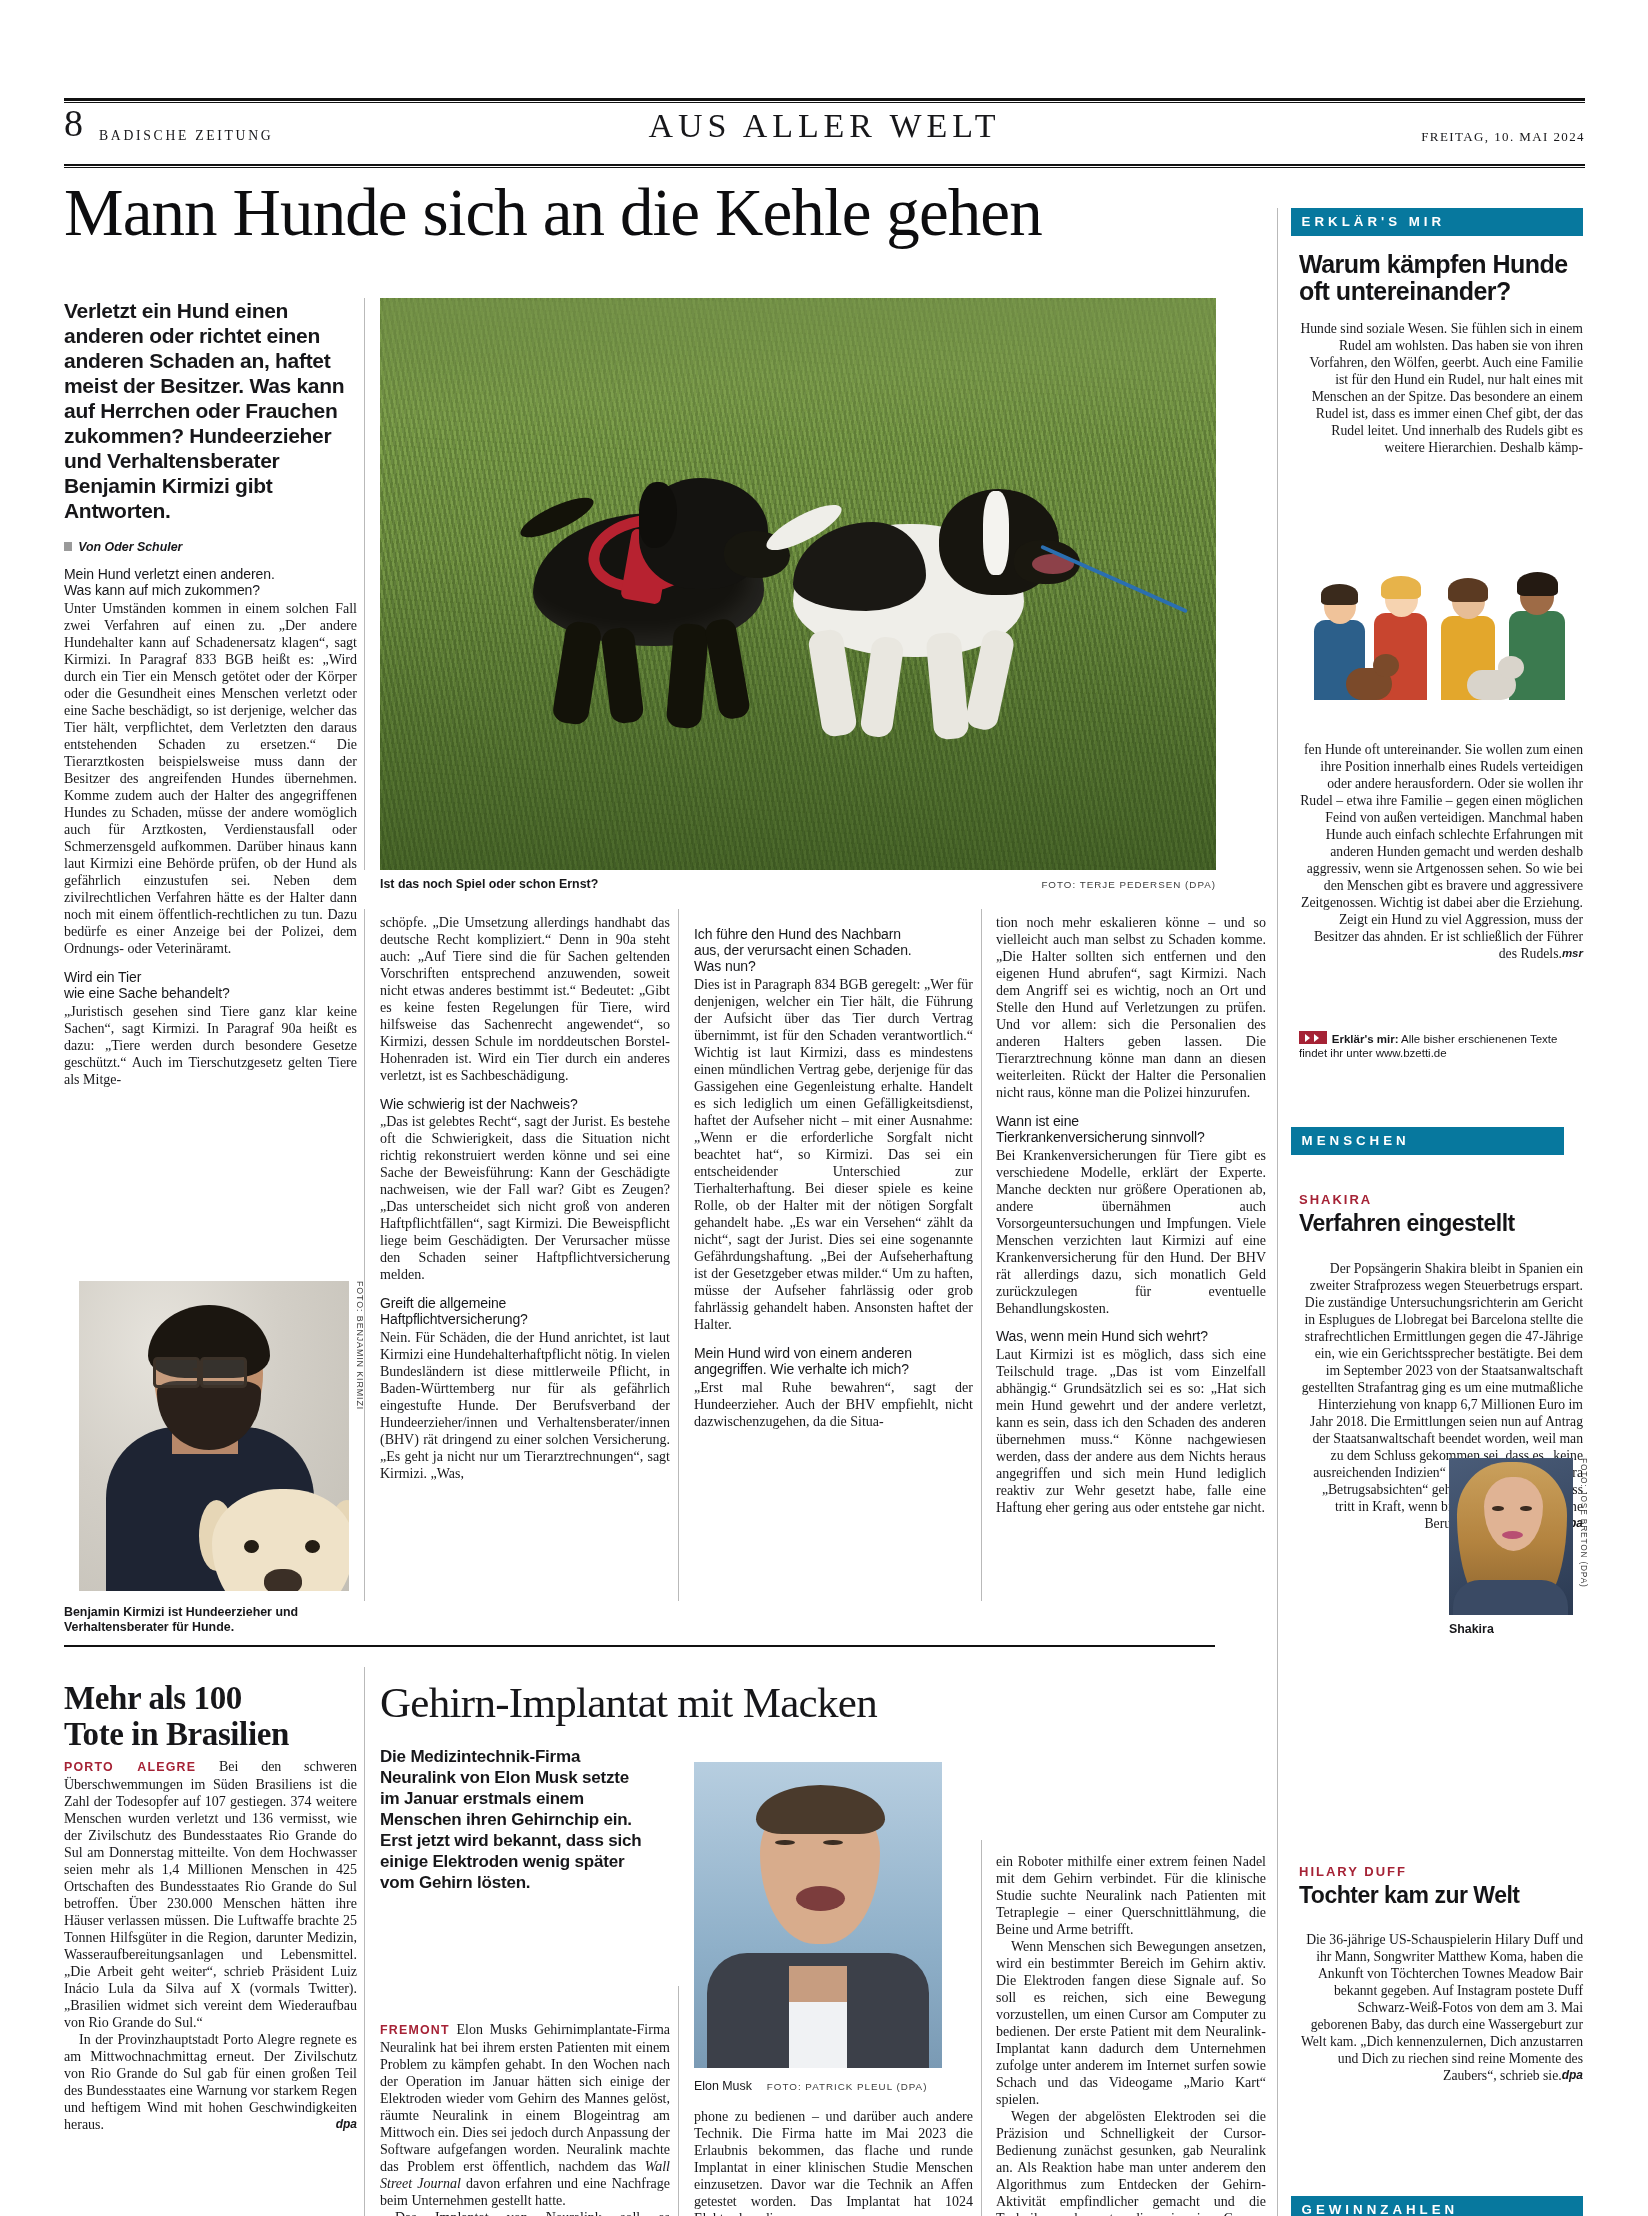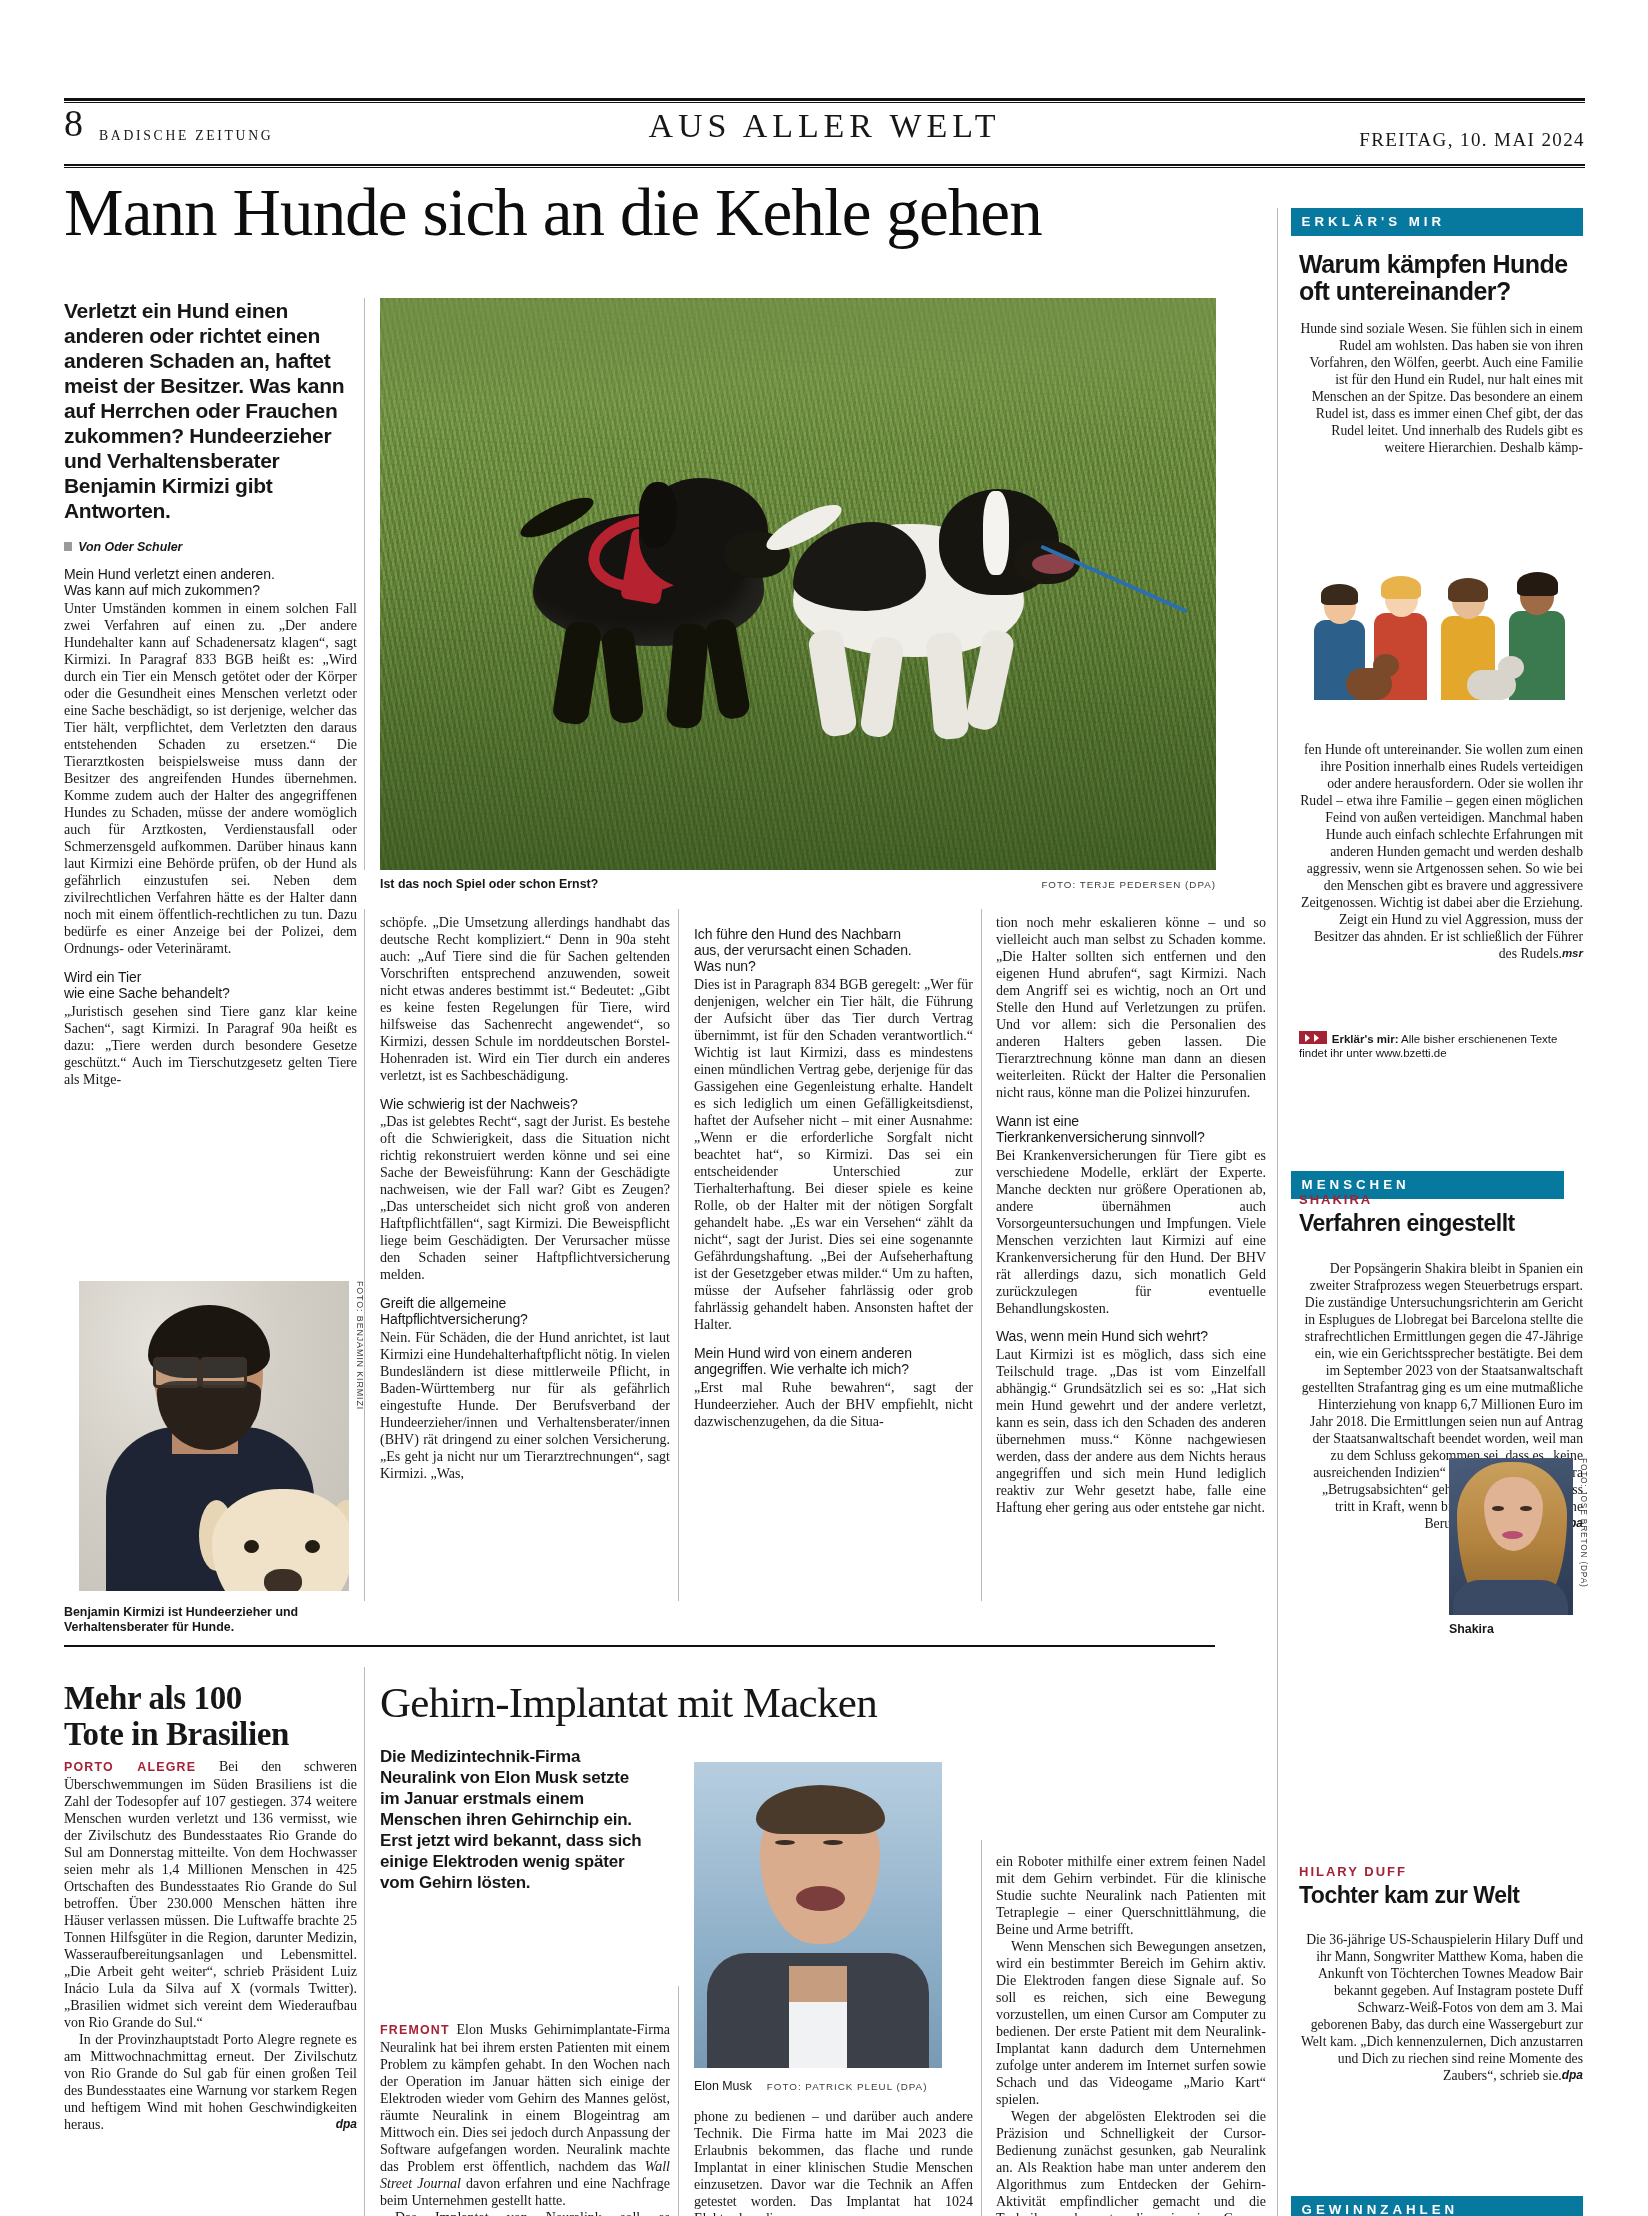--- a/index.html
+++ b/index.html
@@ -31,21 +31,21 @@
     font-size:13.7px; letter-spacing:2.7px; font-weight:400;
   }
   .section-title {
     position:absolute; left:0; right:0; top:7px; text-align:center;
     font-family:"Liberation Serif", serif;
     font-size:34px; letter-spacing:4.9px; font-weight:400;
   }
   .issue-date {
     position:absolute; right:0; top:29px;
     font-family:"Liberation Serif", serif;
-    font-size:19px; letter-spacing:1.4px;
+    font-size:13px; letter-spacing:1.4px;
   }
 
   .body-col {
     font-family:"Liberation Serif", serif;
     font-size:14px; line-height:17px;
     text-align:justify;
     hyphens:auto;
     -webkit-hyphens:auto;
     color:#17171a;
   }
@@ -616,21 +616,21 @@
 
   <div class="rail-body" style="position:absolute; left:1299px; top:741px; width:284px;">
     <span>fen Hunde oft untereinander. Sie wollen zum einen ihre Position innerhalb eines Rudels verteidigen oder andere herausfordern. Oder sie wollen ihr Rudel – etwa ihre Familie – gegen einen möglichen Feind von außen verteidigen. Manchmal haben Hunde auch einfach schlechte Erfahrungen mit anderen Hunden gemacht und werden deshalb aggressiv, wenn sie Artgenossen sehen. So wie bei den Menschen gibt es bravere und aggressivere Zeitgenossen. Wichtig ist dabei aber die Erziehung. Zeigt ein Hund zu viel Aggression, muss der Besitzer das ahnden. Er ist schließlich der Führer des Rudels.</span>
     <span class="credit-ital" style="float:right;">msr</span>
   </div>
 
   <div class="arrow-note">
     <span class="arrow-box"></span><b>Erklär's mir:</b><span> Alle bisher erschienenen Texte findet ihr unter www.bzetti.de</span>
   </div>
 
-  <div class="rail-band" style="left:1291px; top:1127px; width:273px; height:27.5px;margin-top:44px;">MENSCHEN</div>
+  <div class="rail-band" style="left:1291px; top:1127px; width:273px; height:27.5px;">MENSCHEN</div>
 
   <div class="kicker" style="position:absolute; left:1299px; top:1192px;">SHAKIRA</div>
   <div class="rail-head" style="position:absolute; left:1299px; top:1210px; width:284px; font-size:23px; line-height:26px;">Verfahren eingestellt</div>
   <div class="rail-body" style="position:absolute; left:1299px; top:1260px; width:284px;">
     <span>Der Popsängerin Shakira bleibt in Spanien ein zweiter Strafprozess wegen Steuerbetrugs erspart. Die zuständige Untersuchungsrichterin am Gericht in Esplugues de Llobregat bei Barcelona stellte die strafrechtlichen Ermittlungen gegen die 47-Jährige ein, wie ein Gerichtssprecher bestätigte. Bei dem im September 2023 von der Staatsanwaltschaft gestellten Strafantrag ging es um eine mutmaßliche Hinterziehung von knapp 6,7 Millionen Euro im Jahr 2018. Die Ermittlungen seien nun auf Antrag der Staatsanwaltschaft beendet worden, weil man zu dem Schluss gekommen sei, dass es „keine ausreichenden Indizien“ dafür gebe, dass Shakira „Betrugsabsichten“ gehabt habe. Der Beschluss tritt in Kraft, wenn binnen einer Woche keine Berufung eingelegt wird.</span>
     <span class="dpa" style="float:right;">dpa</span>
   </div>
 
   <div class="shakira-photo">
     <div class="bg"></div>

